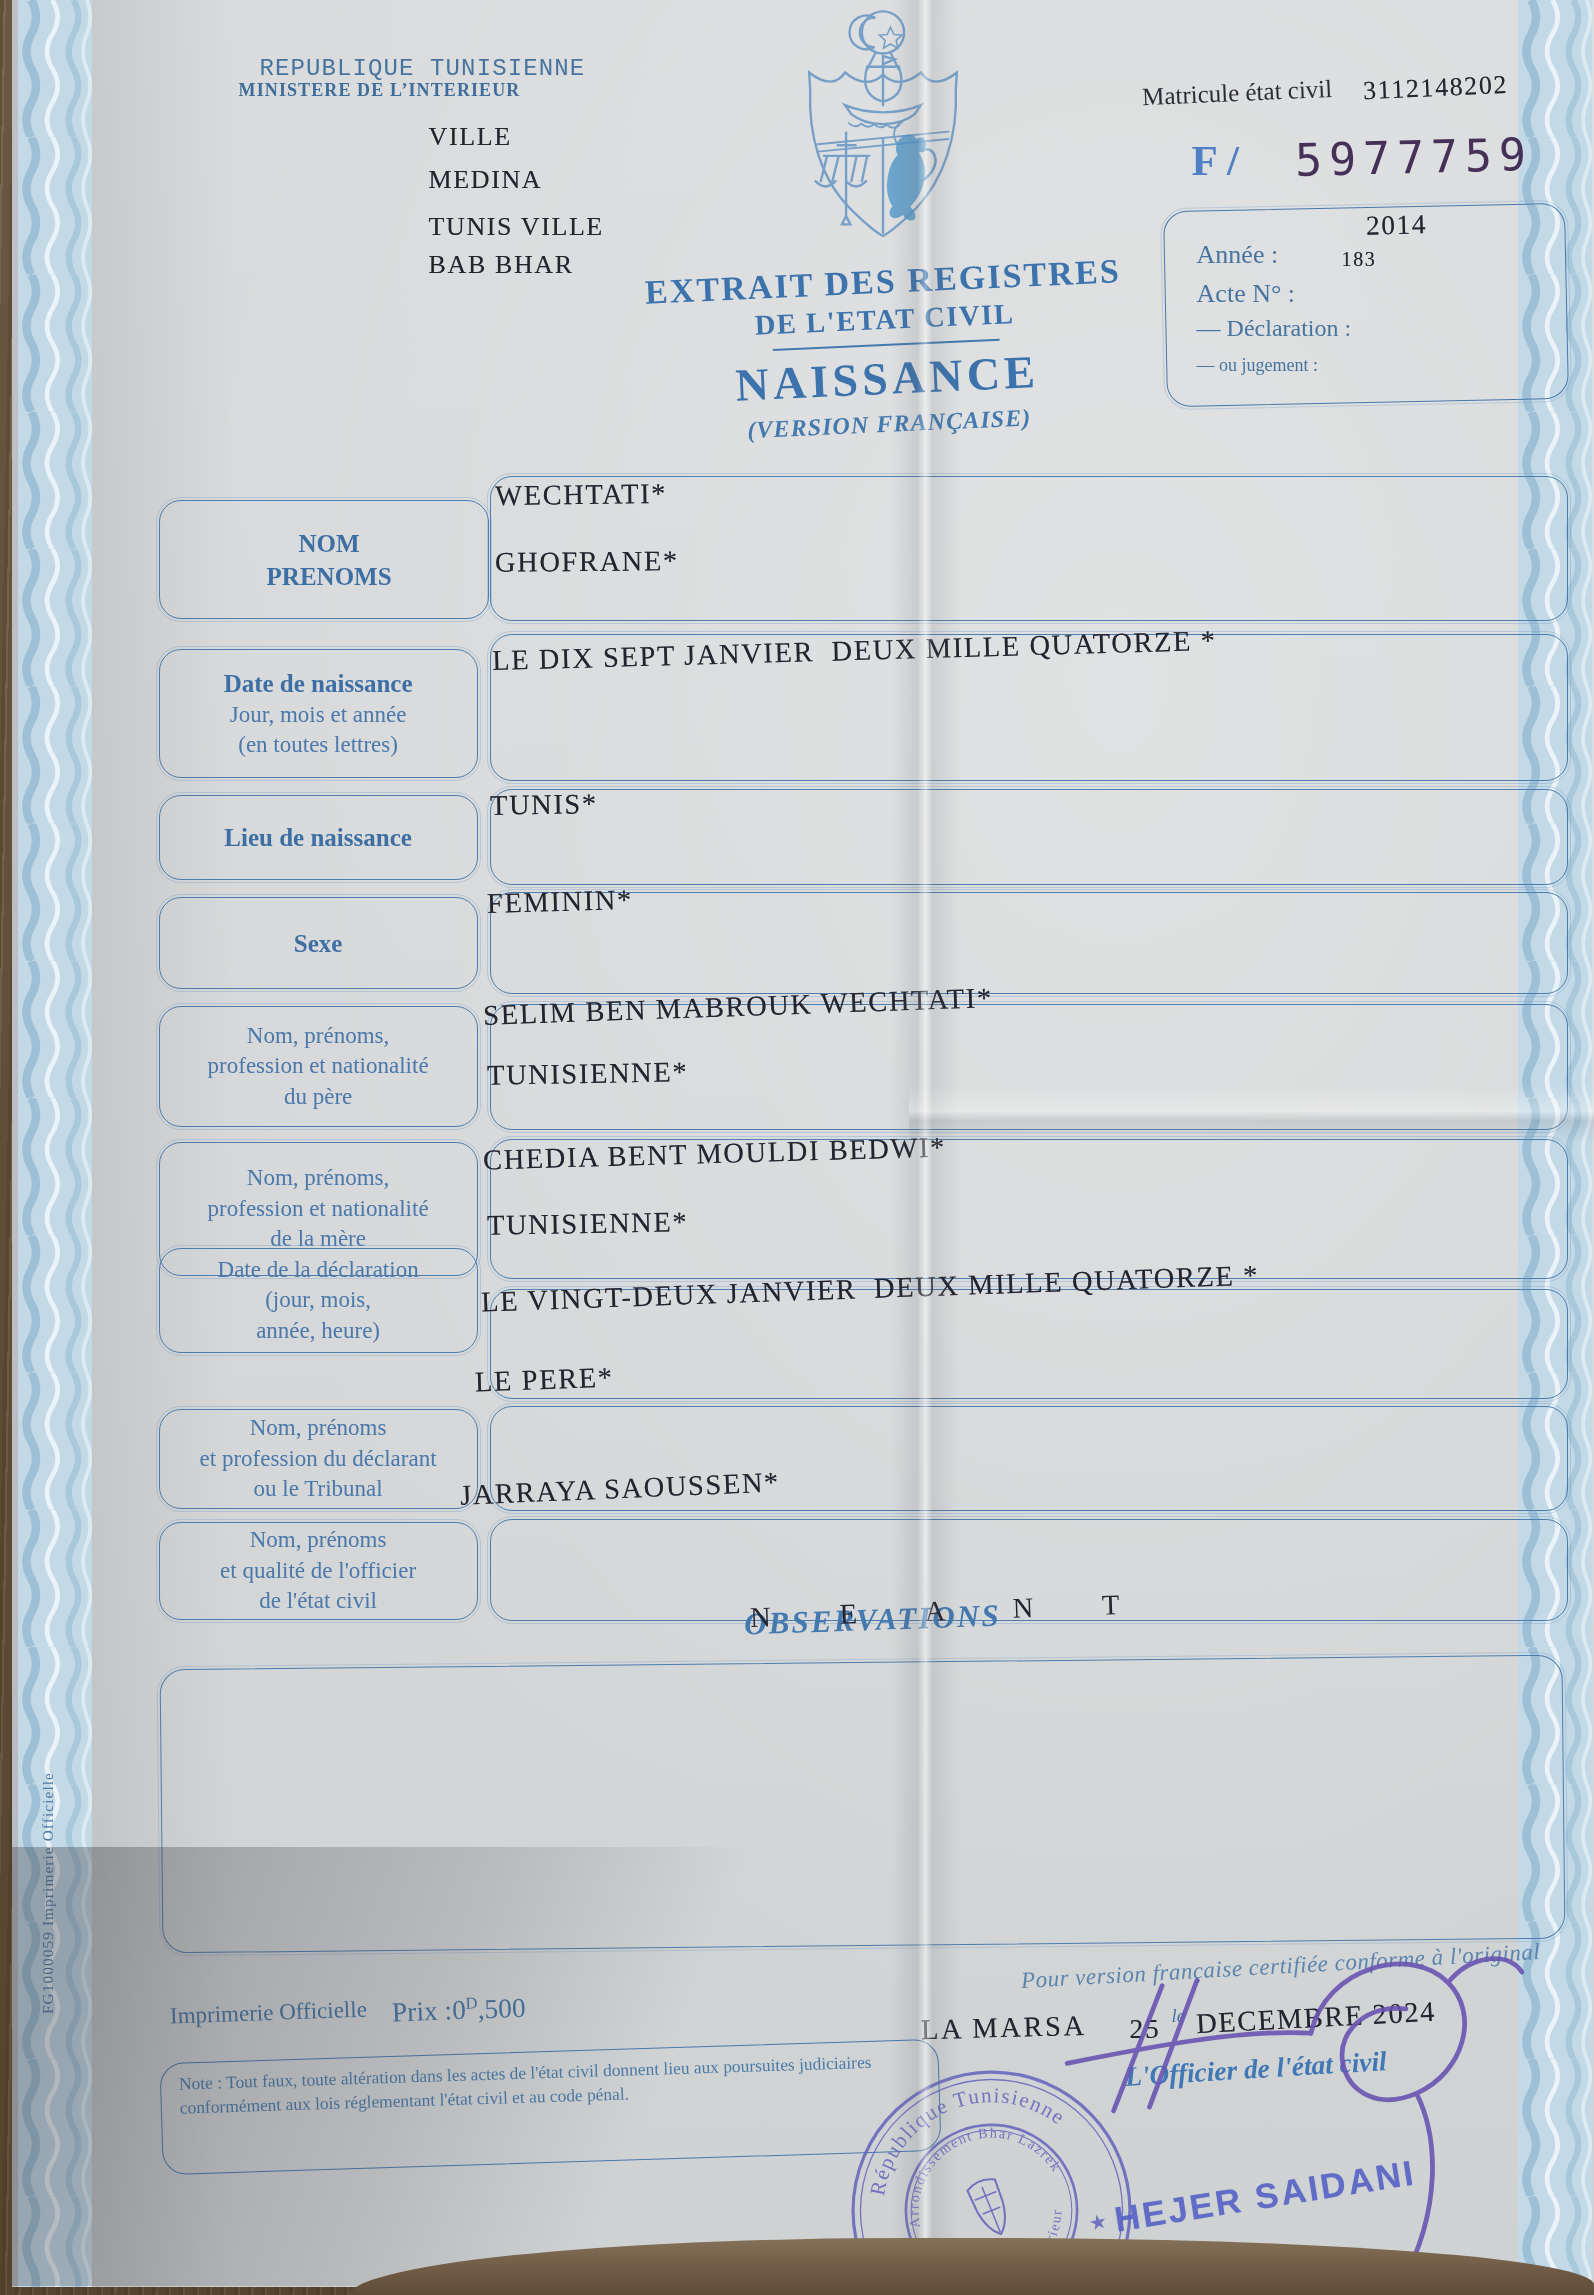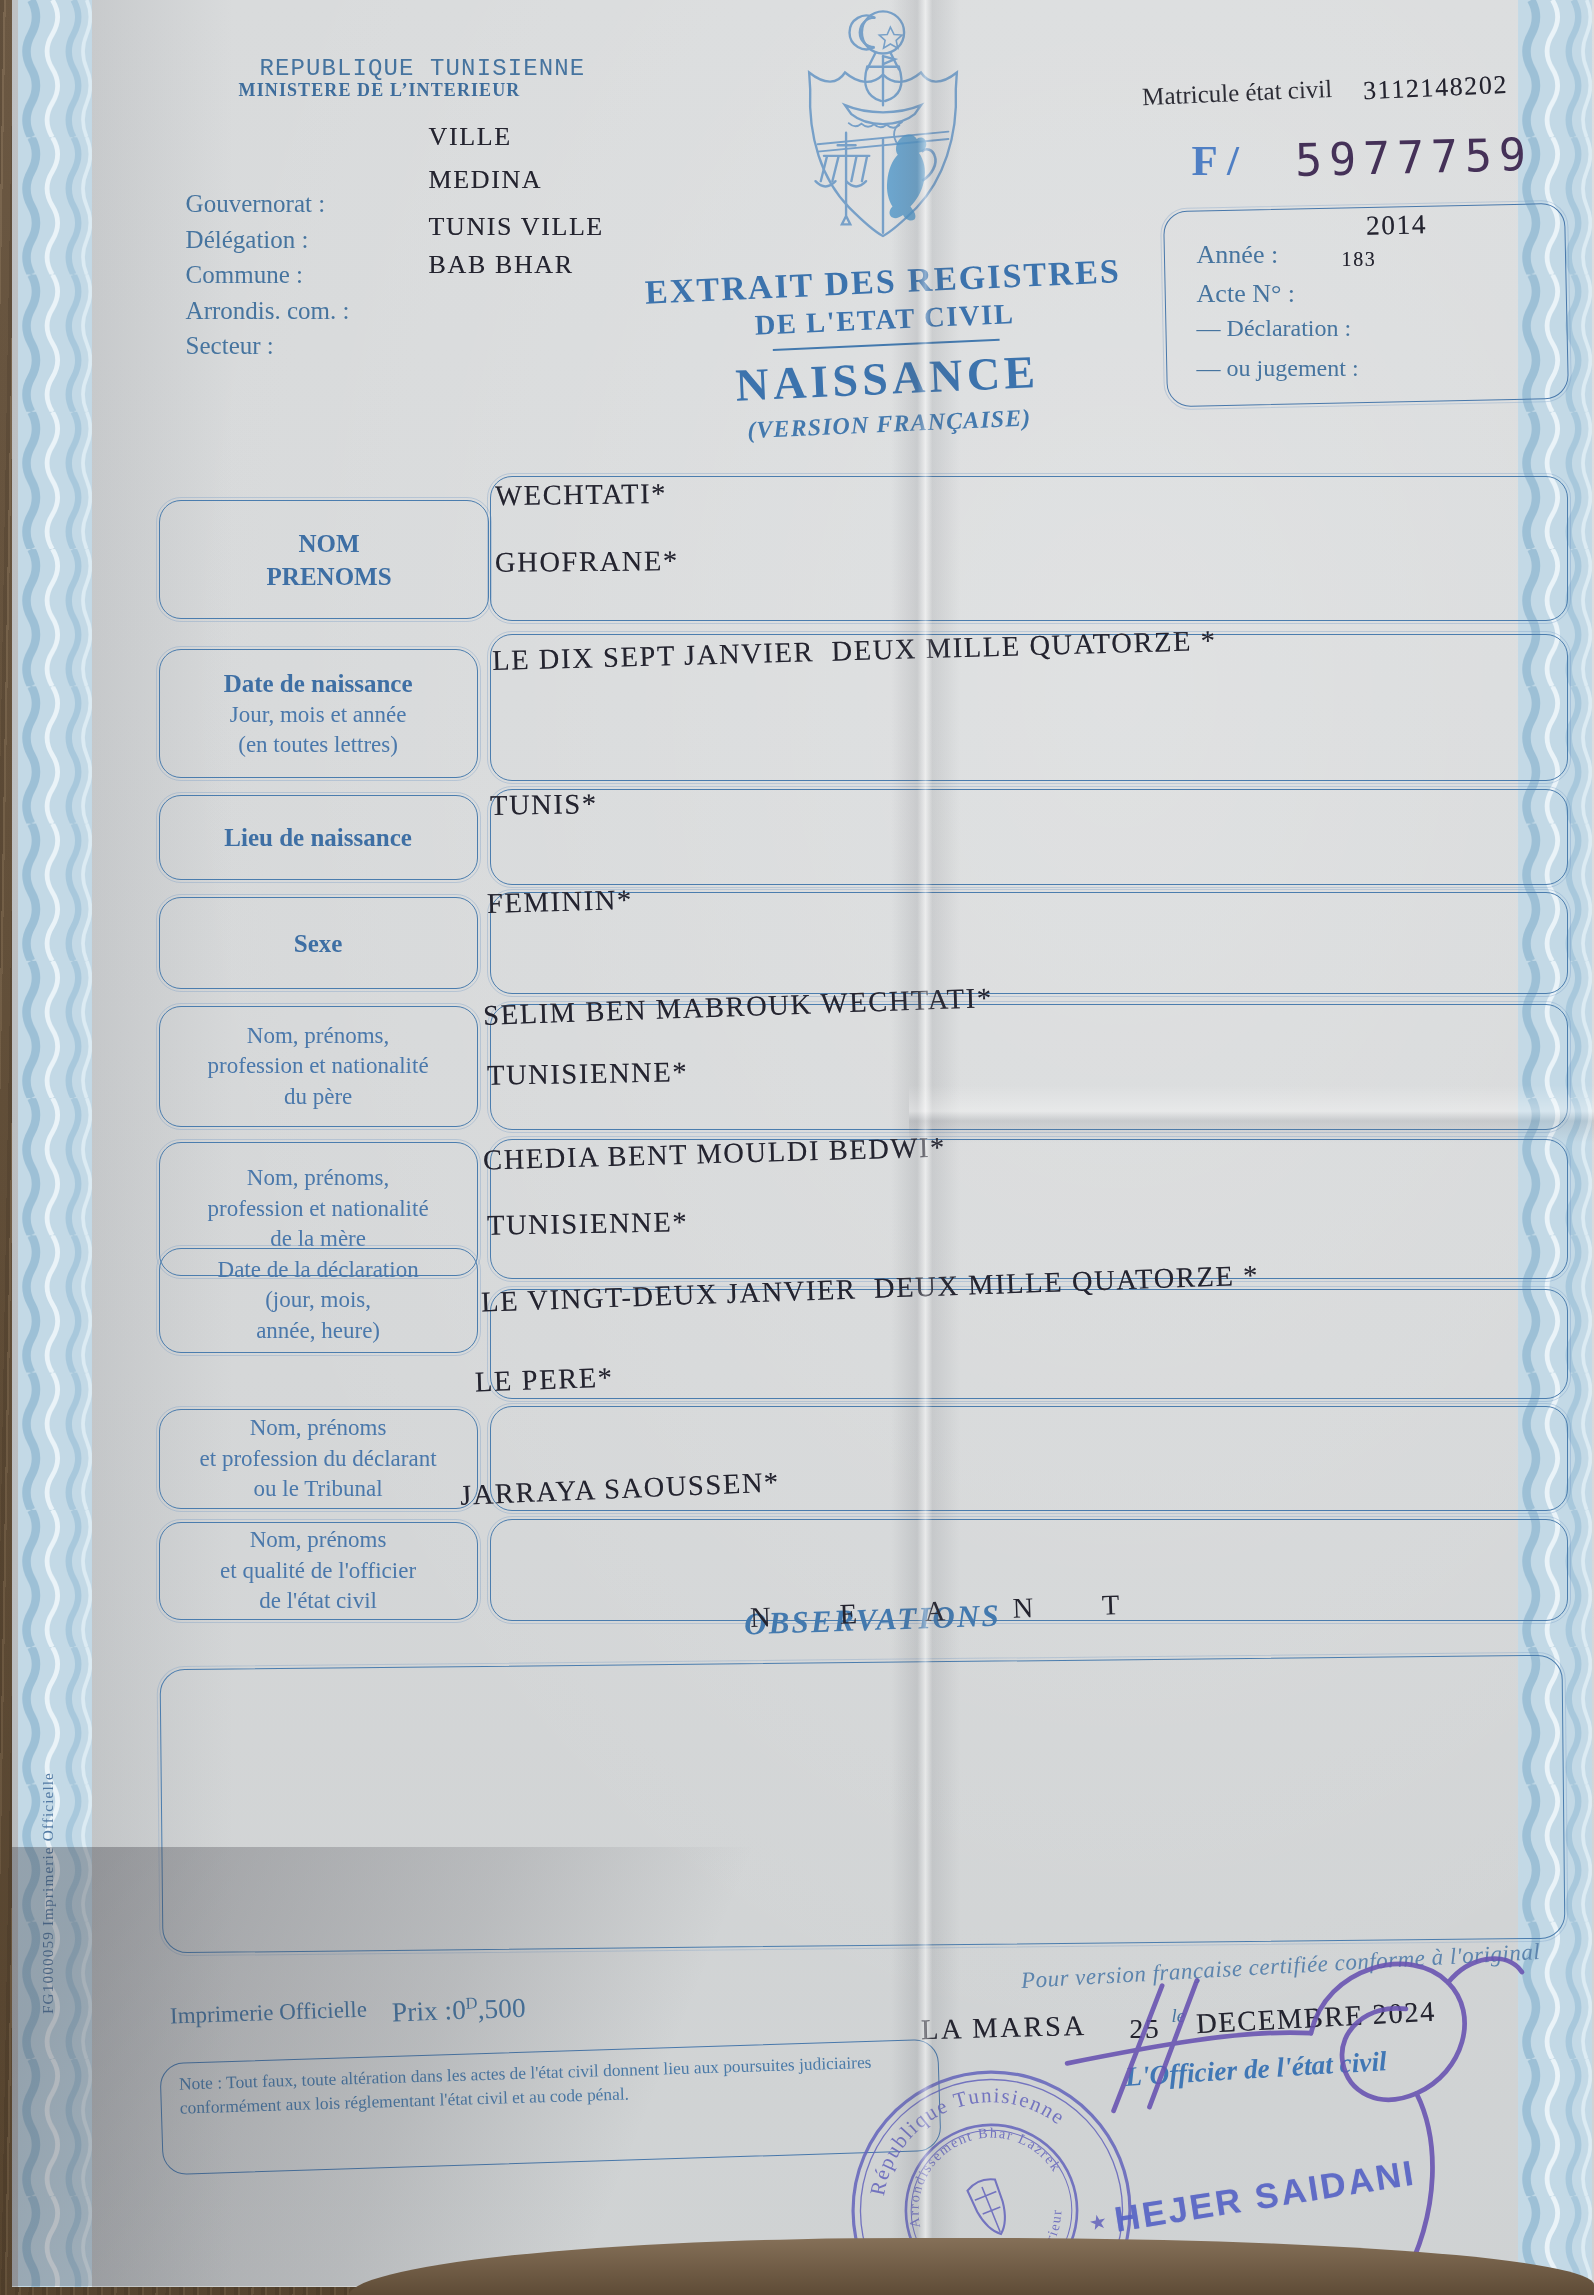--- a/index.html
+++ b/index.html
@@ -96,21 +96,20 @@
     </defs>
     <rect width="140" height="4332" fill="url(#gw)"></rect>
   </svg>
   <svg class="gborder right" width="74" height="2287" viewBox="0 0 140 4332">
     <rect width="140" height="4332" fill="url(#gw)"></rect>
   </svg>
 
   <div class="t blue hdr-label" style="left:248px;top:52px;font-size:24px;letter-spacing:1.1px;font-family:Liberation Mono, monospace;">REPUBLIQUE TUNISIENNE</div>
   <div class="t bluebold" style="left:227px;top:80px;font-size:18px;letter-spacing:1.1px;">MINISTERE DE L’INTERIEUR</div>
 
-  <div class="t blue hdr-label" style="left:174px;top:186px;"><span>Gouvernorat :</span><br><span>Délégation :</span><br><span>Commune :</span><br><span>Arrondis. com. :</span><br><span>Secteur :</span></div>
 
   <div class="t typed small-typed" style="left:417px;top:122px;">VILLE</div>
   <div class="t typed small-typed" style="left:417px;top:165px;">MEDINA</div>
   <div class="t typed small-typed" style="left:417px;top:212px;">TUNIS VILLE</div>
   <div class="t typed small-typed" style="left:417px;top:250px;">BAB BHAR</div>
 
   <svg class="t" style="left:775px;top:6.3px;" width="192" height="248" viewBox="0 0 364 470">
     <g stroke="#6d9ac6" stroke-width="4.5" fill="none" opacity=".9" stroke-linecap="round">
       <circle cx="182" cy="50" r="40"></circle>
       <path d="M166,22 A32,32 0 1 0 166,78 A25,25 0 1 1 166,22"></path>
@@ -145,21 +144,21 @@
   <div class="t typed" style="left:1351px;top:73px;font-size:26px;transform:rotate(-2.5deg);">3112148202</div>
   <div class="t" style="left:1180px;top:136px;font-size:43px;font-weight:bold;color:#4f7fc4;">F /</div>
   <div class="t" style="left:1283px;top:131px;font-size:45px;color:#453158;font-family:'DejaVu Sans Mono',monospace;letter-spacing:6.9px;transform:rotate(-1.5deg);">5977759</div>
 
   <div class="acte-box"></div>
   <div class="t typed" style="left:1354px;top:210px;font-size:27.4px;transform:rotate(-1.5deg);">2014</div>
   <div class="t blue" style="left:1185px;top:240px;font-size:26px;">Année :</div>
   <div class="t typed" style="left:1330px;top:248px;font-size:20px;">183</div>
   <div class="t blue" style="left:1185px;top:279px;font-size:26px;">Acte N° :</div>
   <div class="t blue" style="left:1185px;top:315px;font-size:24px;">— Déclaration :</div>
-  <div class="t blue" style="left:1185px;top:355px;font-size:24px;text-align:right;">— ou jugement :</div>
+  <div class="t blue" style="left:1185px;top:355px;font-size:18px;text-align:right;">— ou jugement :</div>
 
   <div id="rows-layer">
       <div class="lbox" style="top: 500px; height: 117px; padding-left: 11px;">
         <div class="lbl-line b">NOM</div>
         <div class="lbl-line b">PRENOMS</div>
       </div>
       <div class="vbox" style="top: 476px; height: 143px;"></div>
       <div class="t typed" style="left: 483px; top: 479px; transform: rotate(-0.8deg);">WECHTATI*</div>
       <div class="t typed" style="left: 483px; top: 546px; transform: rotate(-0.5deg);">GHOFRANE*</div>
       <div class="lbox" style="top: 649px; height: 127px;">

